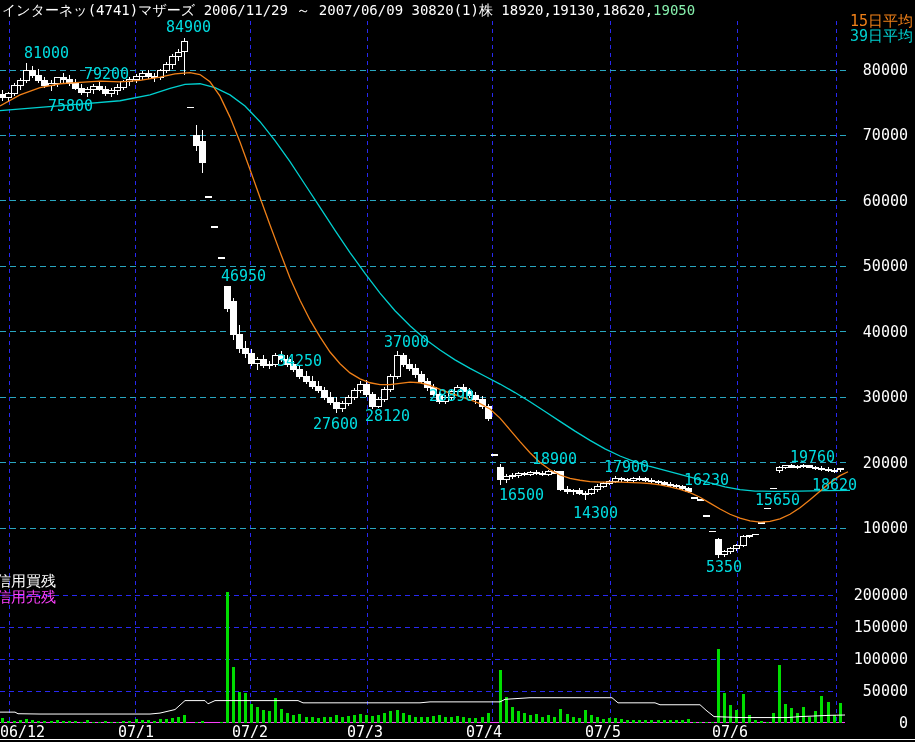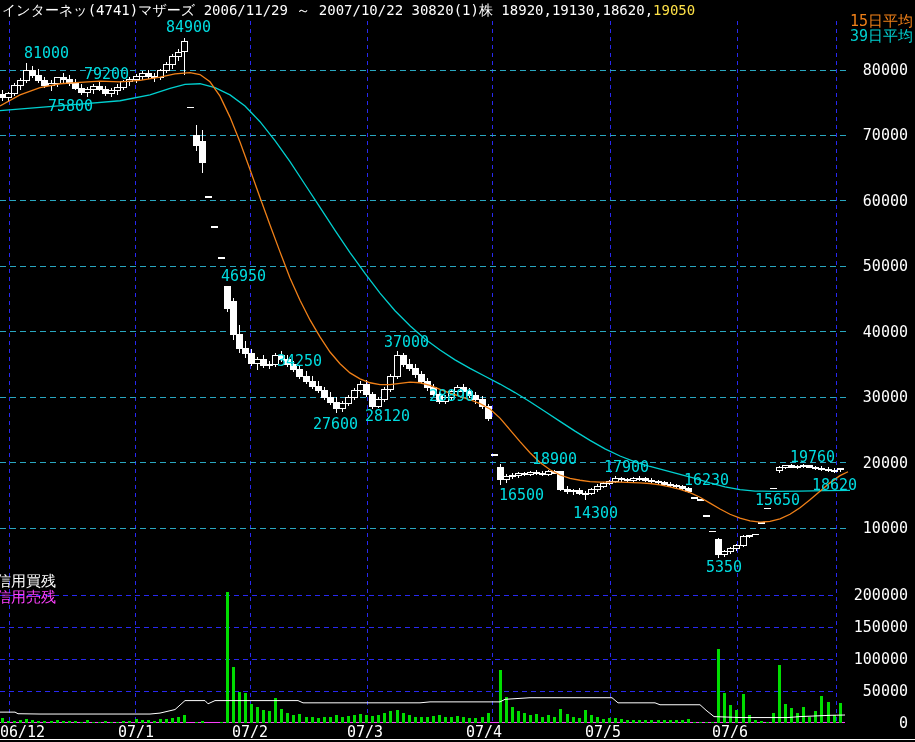--- a/index.html
+++ b/index.html
@@ -1,28 +1,28 @@
 <!DOCTYPE html>
 <html><head>
 <meta charset="utf-8">
 <style>
   html,body{margin:0;padding:0;background:#000;}
   .screen{position:relative;width:915px;height:742px;background:#000;overflow:hidden;
           font-family:"DejaVu Sans Mono","Liberation Mono",monospace;}
   .titlebar{position:absolute;left:2px;top:1px;width:913px;height:18px;
             font-size:14px;line-height:18px;color:#fff;white-space:nowrap;}
-  .titlebar .last{color:#fde047;}
+  .titlebar .last{color:#86efac;}
   svg{position:absolute;left:0;top:0;}
   svg text{font-family:"DejaVu Sans Mono","Liberation Mono",monospace;}
 </style>
 </head>
 <body>
 
 <div class="screen">
-  <div class="titlebar"><span>インターネッ(4741)マザーズ 2006/11/29 ～ 2007/10/22  30820(1)株 18920,19130,18620,</span><span class="last">19050</span>
+  <div class="titlebar"><span>インターネッ(4741)マザーズ 2006/11/29 ～ 2007/06/09  30820(1)株 18920,19130,18620,</span><span class="last">19050</span>
   </div>
   <svg id="chart" width="915" height="742" viewBox="0 0 915 742">
       <g>
         <line x1="9" y1="21" x2="9" y2="723" stroke="#2828f0" stroke-width="1" stroke-dasharray="4 4" shape-rendering="crispEdges"></line>
         <line x1="135" y1="21" x2="135" y2="723" stroke="#2828f0" stroke-width="1" stroke-dasharray="4 4" shape-rendering="crispEdges"></line>
         <line x1="250" y1="21" x2="250" y2="723" stroke="#2828f0" stroke-width="1" stroke-dasharray="4 4" shape-rendering="crispEdges"></line>
         <line x1="367" y1="21" x2="367" y2="723" stroke="#2828f0" stroke-width="1" stroke-dasharray="4 4" shape-rendering="crispEdges"></line>
         <line x1="492" y1="21" x2="492" y2="723" stroke="#2828f0" stroke-width="1" stroke-dasharray="4 4" shape-rendering="crispEdges"></line>
         <line x1="610" y1="21" x2="610" y2="723" stroke="#2828f0" stroke-width="1" stroke-dasharray="4 4" shape-rendering="crispEdges"></line>
         <line x1="737" y1="21" x2="737" y2="723" stroke="#2828f0" stroke-width="1" stroke-dasharray="4 4" shape-rendering="crispEdges"></line>

